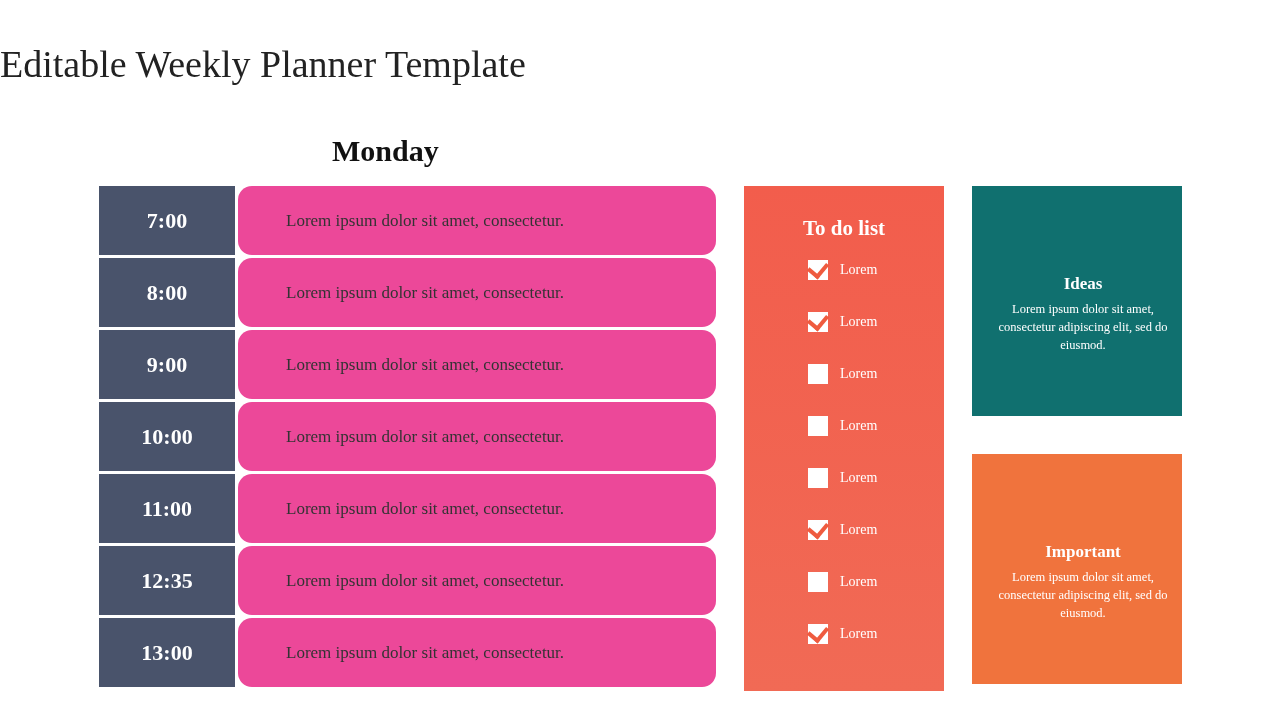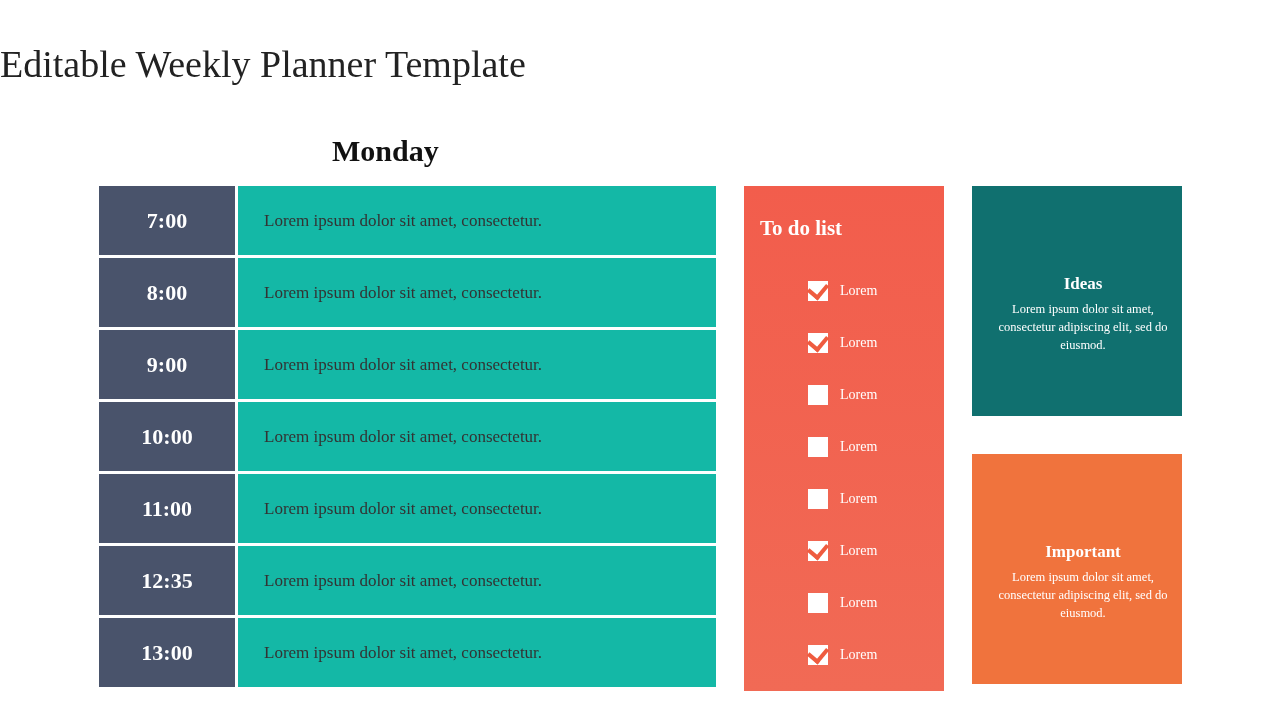--- a/index.html
+++ b/index.html
@@ -49,40 +49,41 @@
     background: #49536b;
     color: #fff;
     font-weight: 700;
     font-size: 22px;
     display: flex;
     align-items: center;
     justify-content: center;
   }
   .desc {
     flex: 1;
-    background: #14b8a6;
+    background: #ec4899;
     color: #333;
     font-size: 17px;
     display: flex;
     align-items: center;
-    padding-left: 26px;
+    padding-left: 48px;
+    border-radius: 14px;
   }
   
   .todo {
     width: 200px;
     height: 505px;
     background: linear-gradient(180deg,#f25d4c 0%,#f16a55 100%);
     color: #fff;
     padding: 30px 16px 20px 16px;
   }
   .todo-title {
-    text-align: left;
+    text-align: center;
     font-size: 21px;
     font-weight: 700;
-    margin-bottom: 40px;
+    margin-bottom: 19px;
   }
   .todo-item {
     display: flex;
     align-items: center;
     gap: 12px;
     margin-bottom: 32px;
     font-size: 14px;
     padding-left: 48px;
   }
   .chk {

